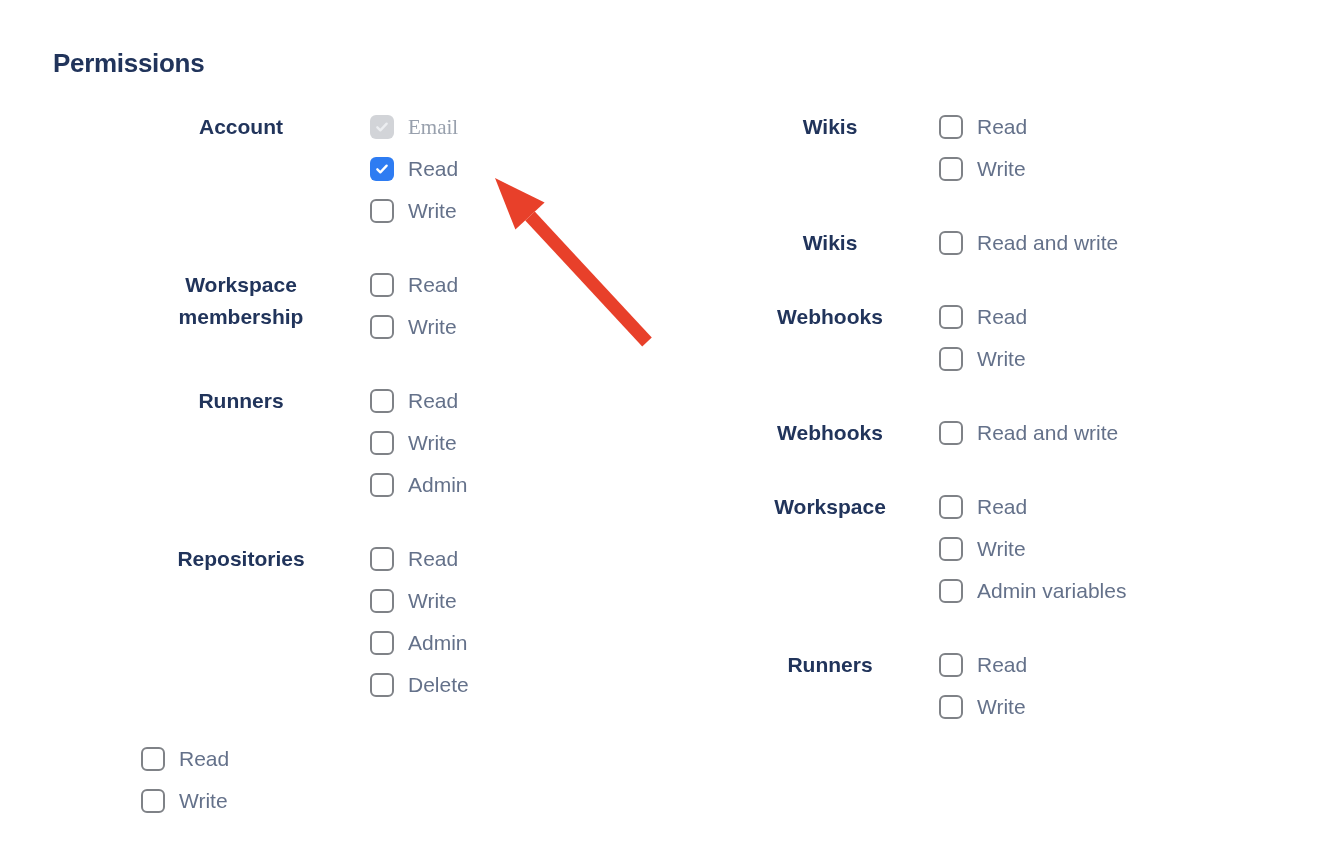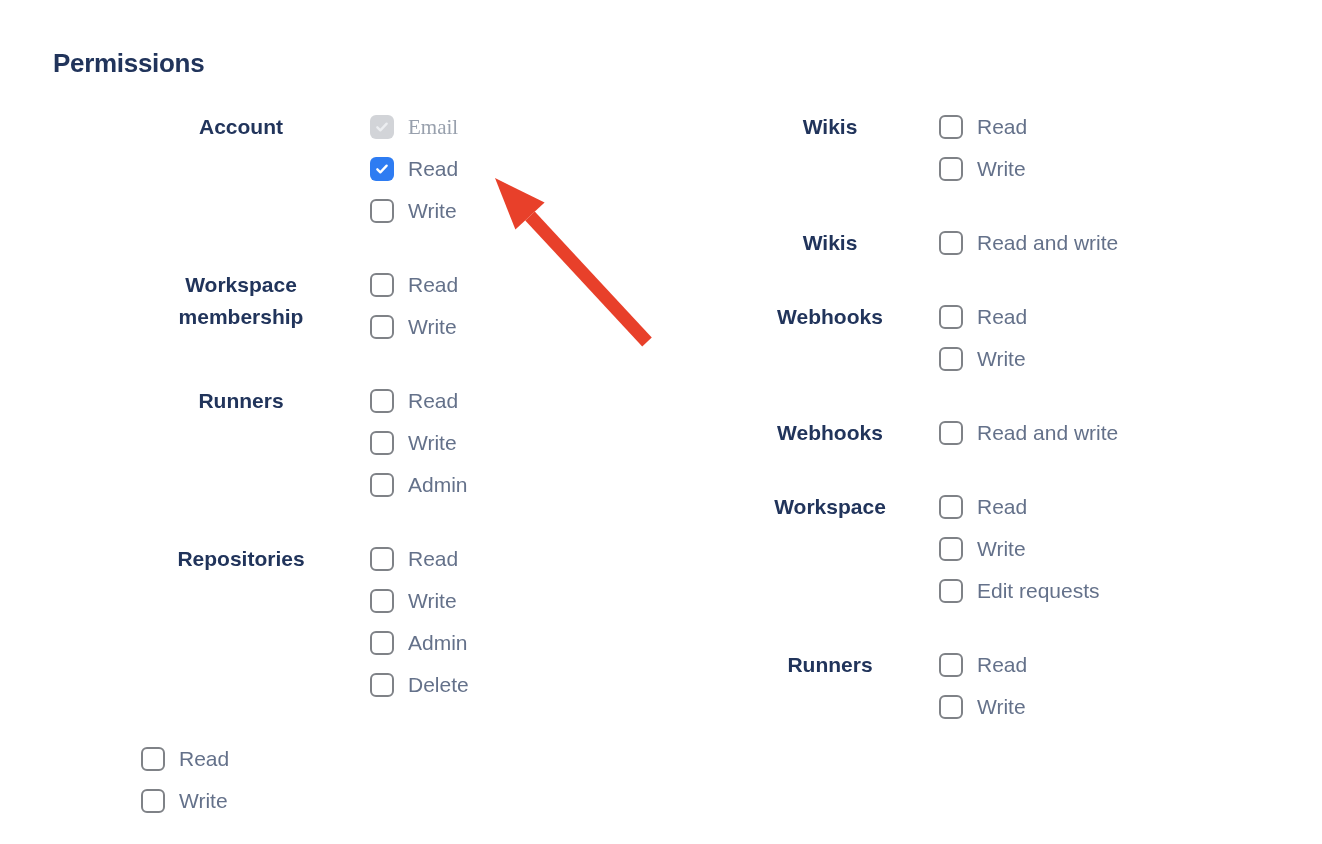--- a/index.html
+++ b/index.html
@@ -249,21 +249,21 @@
           <label class="option-row">
             <span class="checkbox unchecked"></span>
             <span class="option-label">Read</span>
           </label>
           <label class="option-row">
             <span class="checkbox unchecked"></span>
             <span class="option-label">Write</span>
           </label>
           <label class="option-row">
             <span class="checkbox unchecked"></span>
-            <span class="option-label">Edit requests</span>
+            <span class="option-label">Admin variables</span>
           </label>
         </div>
       </div>
       <div class="perm-group">
         <div class="group-label">Runners</div>
         <div class="options">
           <label class="option-row">
             <span class="checkbox unchecked"></span>
             <span class="option-label">Read</span>
           </label>

